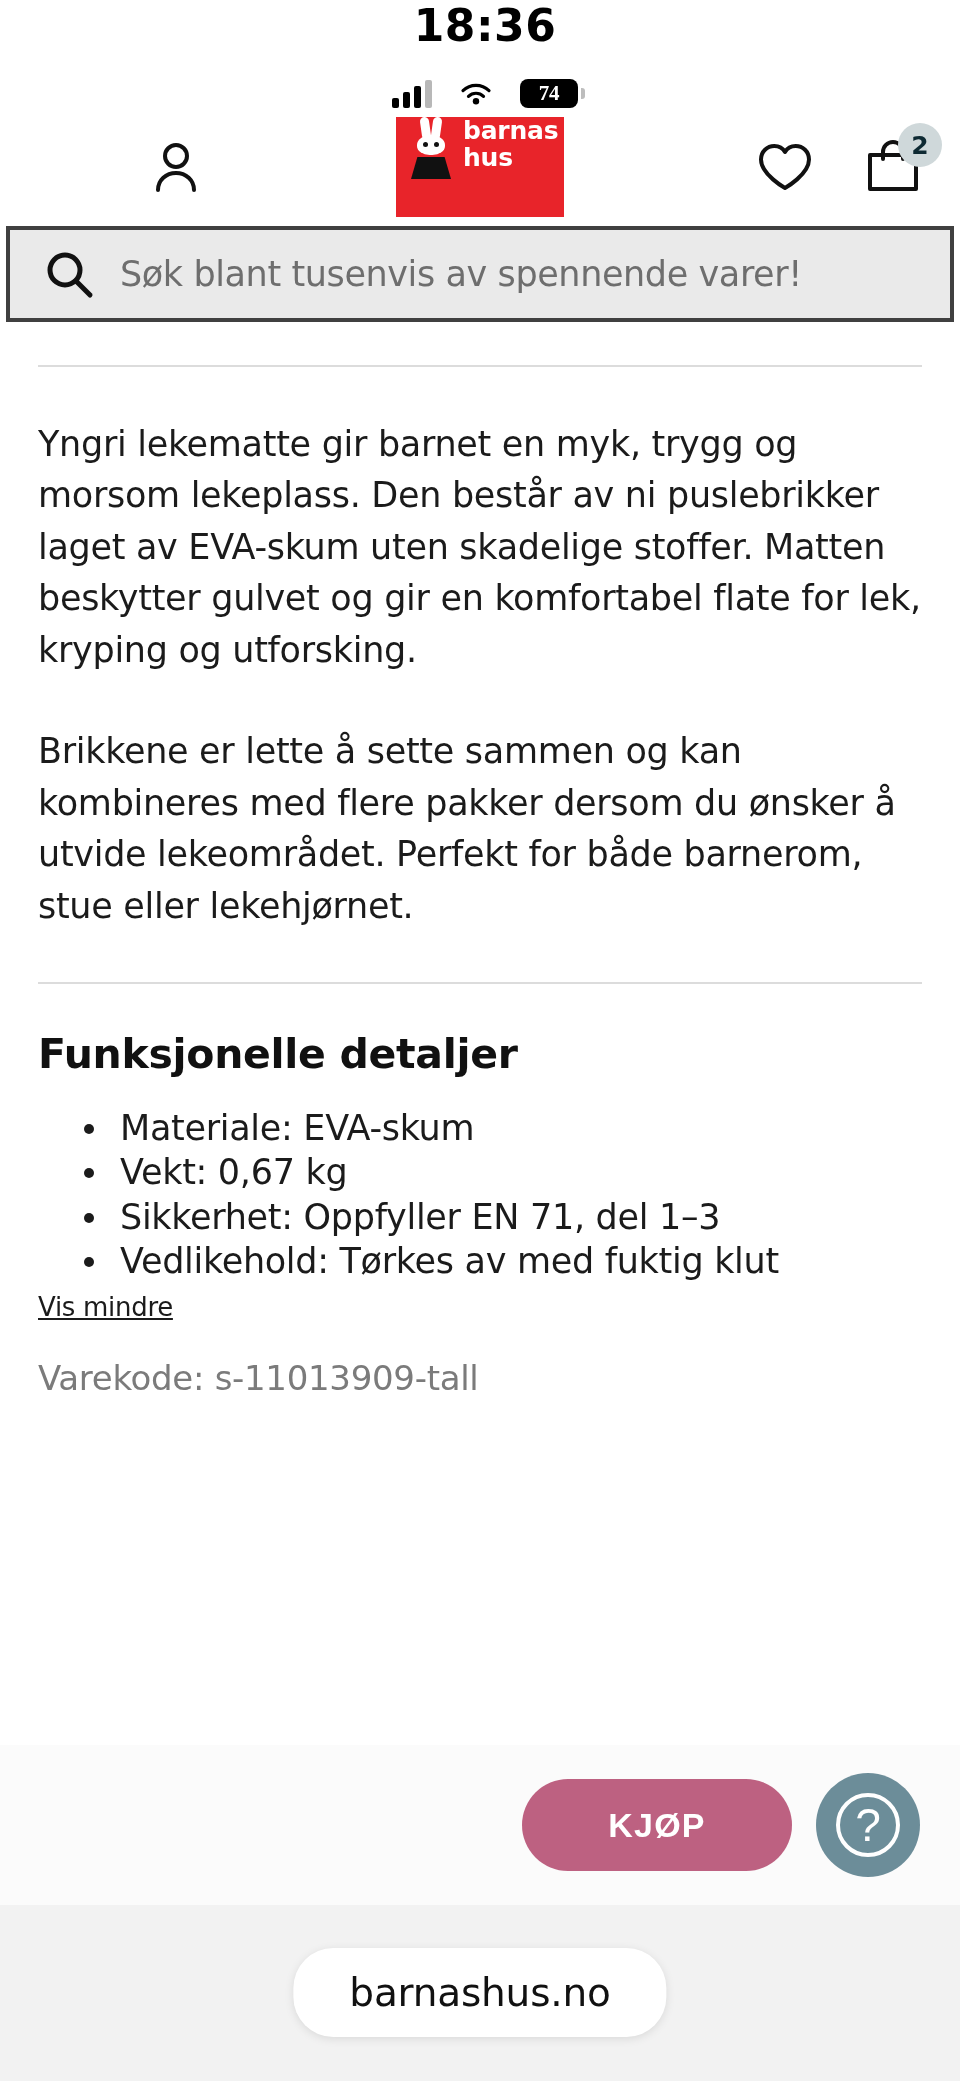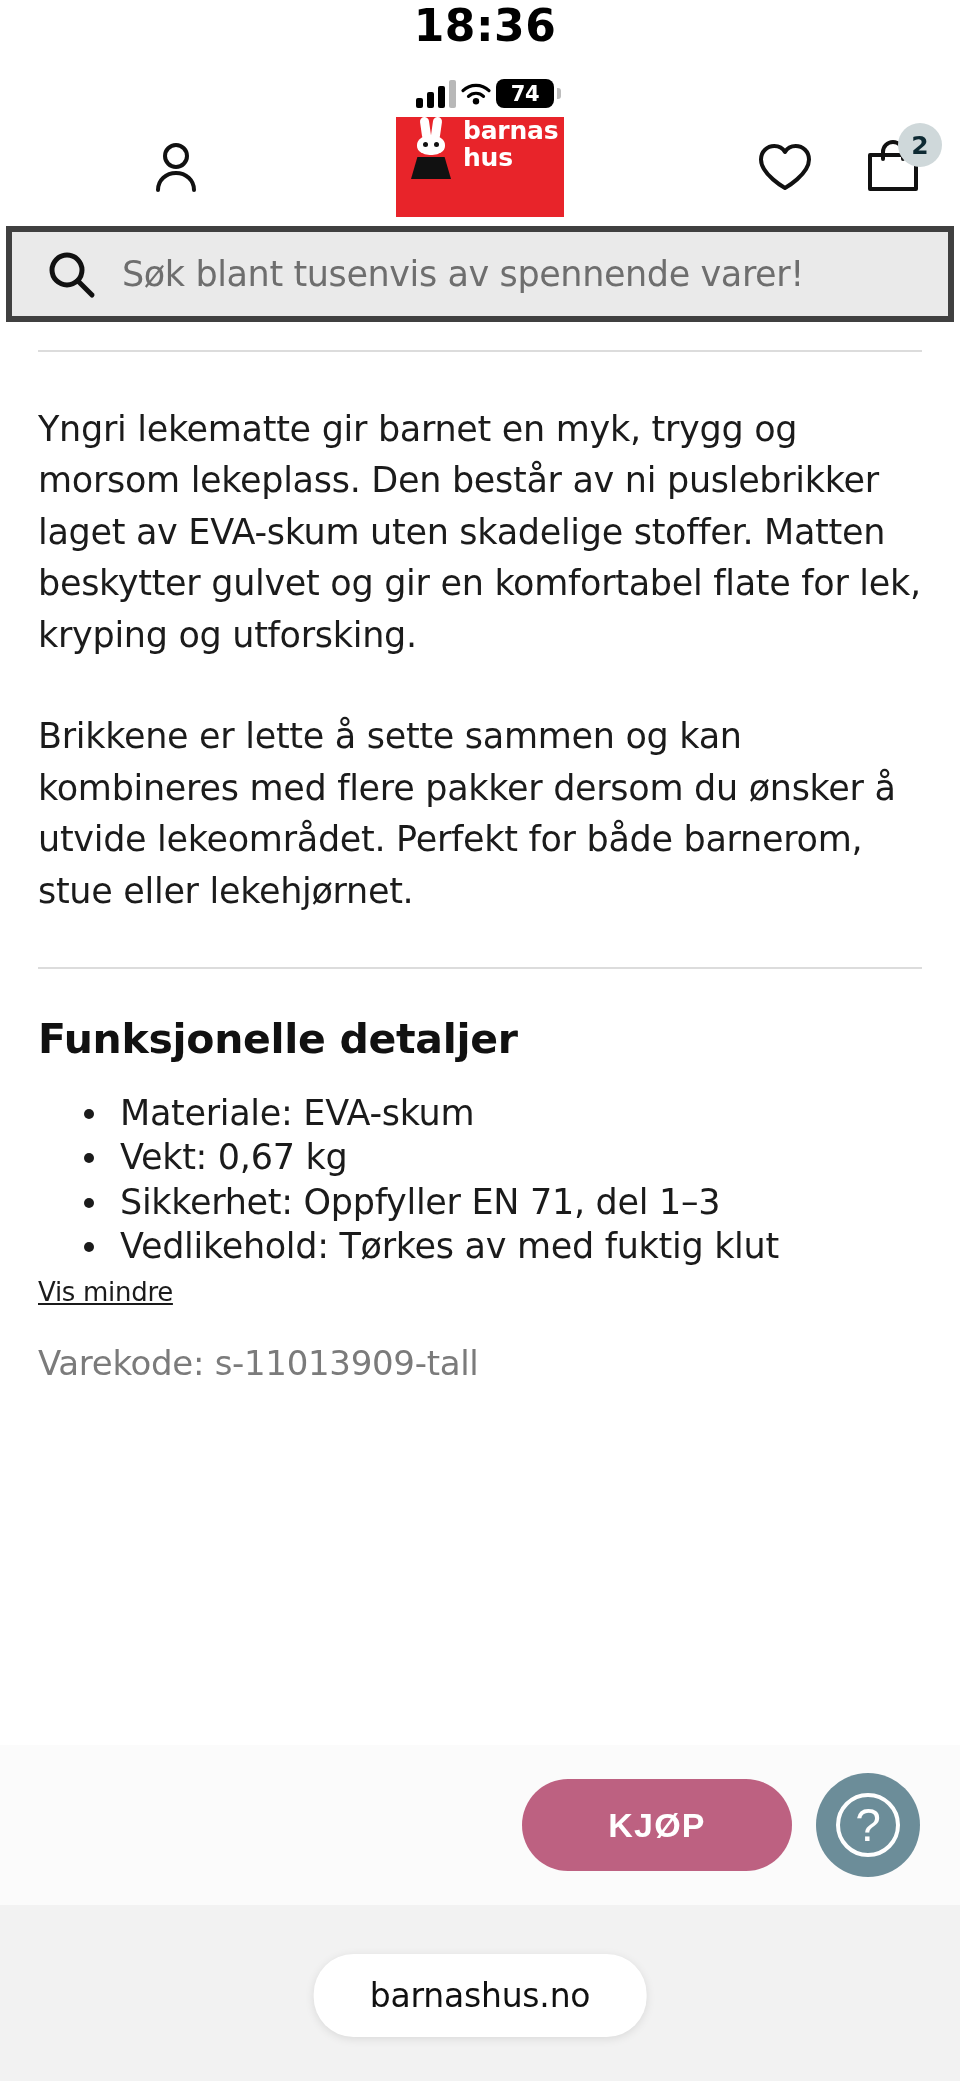--- a/index.html
+++ b/index.html
@@ -30,21 +30,22 @@
   .status-time {
     font-size: 44px;
     font-weight: 600;
     letter-spacing: 0.5px;
     color: #000;
     font-family: "DejaVu Sans", sans-serif;
   }
   .status-right {
     display: flex;
     align-items: center;
-    gap: 2px;
+    gap: 26px;
+    font-family: Liberation Serif, serif;
   }
   .bars { display: flex; align-items: flex-end; gap: 4px; height: 28px; }
   .bars i { display: block; width: 7px; background: #000; border-radius: 2px; }
   .bars i:nth-child(1) { height: 10px; }
   .bars i:nth-child(2) { height: 16px; }
   .bars i:nth-child(3) { height: 22px; }
   .bars i:nth-child(4) { height: 28px; background: #b8b8b8; }
   .battery {
     position: relative;
     width: 58px; height: 29px;
@@ -140,34 +141,34 @@
     font-size: 25px;
     font-weight: 600;
     display: flex; align-items: center; justify-content: center;
   }
 
   
   .searchbar {
     margin: 0 6px;
     height: 96px;
     background: #eaeaea;
-    border: 6px solid #404040;
+    border: 4px solid #404040;
     display: flex;
     align-items: center;
     gap: 26px;
     padding: 0 34px;
   }
   .search-placeholder {
     font-size: 35px;
     color: #6e6e6e;
     letter-spacing: -0.4px;
   }
 
   
-  .content { padding: 0 38px; }
+  .content { padding: 15px 38px; }
   .rule {
     border: 0;
     border-top: 2px solid #dcdcdc;
     margin: 28px 0 0 0;
   }
   p.body {
     font-size: 35px;
     line-height: 1.47;
     color: #1b1b1b;
     letter-spacing: -0.3px;
@@ -267,21 +268,21 @@
 
   
   .domain-pill {
     position: absolute;
     left: 50%;
     transform: translateX(-50%);
     bottom: 44px;
     background: #ffffff;
     border-radius: 40px;
     padding: 22px 56px;
-    font-size: 33px;
+    font-size: 39px;
     color: #111;
     box-shadow: 0 2px 10px rgba(0,0,0,0.10);
     letter-spacing: -0.2px;
   }
   .page-fade {
     position: absolute;
     left: 0; right: 0; bottom: 0; height: 176px;
     background: #f2f2f2;
   }
 </style>

